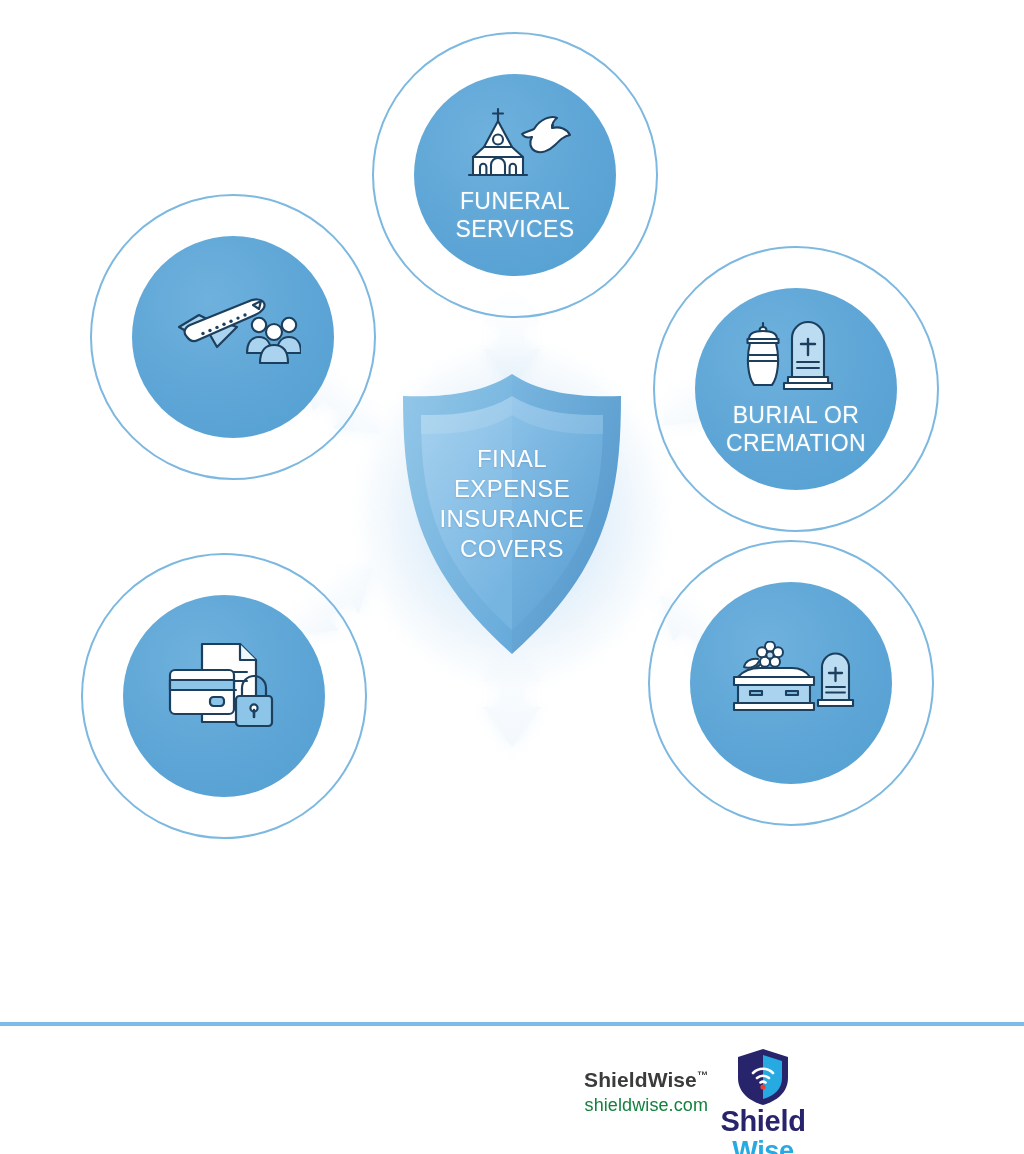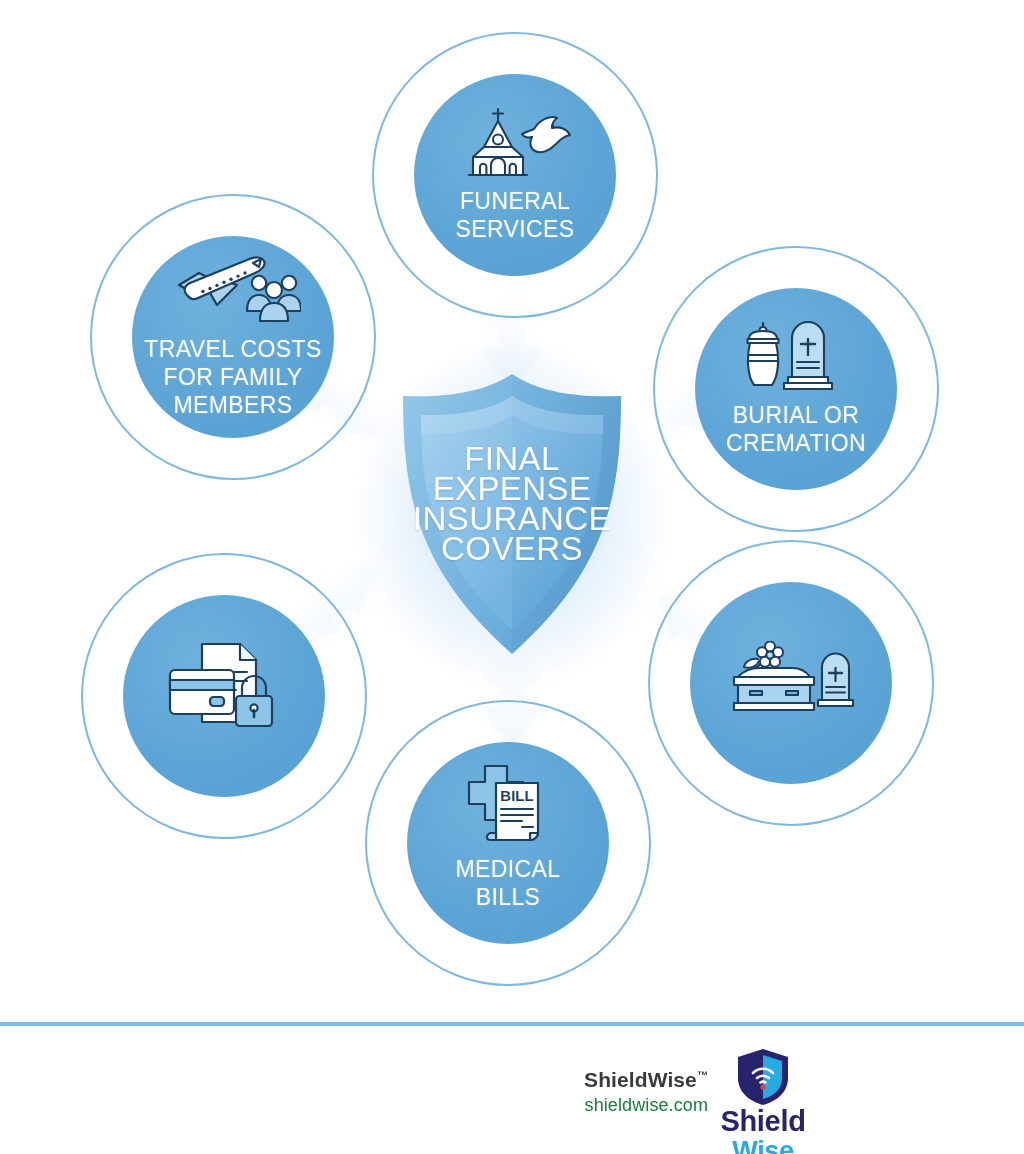--- a/index.html
+++ b/index.html
@@ -103,21 +103,21 @@
     background: radial-gradient(ellipse at 50% 50%, rgba(180,215,242,0.85) 0%, rgba(205,228,246,0.45) 45%, rgba(255,255,255,0) 72%);
     filter: blur(6px);
   }
   .shield-text {
     position: absolute;
     left: 0;
     top: 72px;
     width: 246px;
     text-align: center;
     color: #ffffff;
-    font-size: 33px;
+    font-size: 24px;
     line-height: 30px;
     letter-spacing: 0.4px;
     text-transform: uppercase;
     white-space: pre-line;
     text-shadow: 0 1px 2px rgba(70,130,180,0.35);
     z-index: 2;
   }
 
   
   .divider {
@@ -340,48 +340,20 @@
             <path d="M92 59 L127 59 L127 65 L92 65 Z" fill="#ffffff"></path>
             <path d="M109.5 27 L109.5 40 M103 32 L116 32" stroke-width="2.3"></path>
             <path d="M100 46 L119 46" stroke-width="1.8"></path>
             <path d="M100 51.5 L119 51.5" stroke-width="1.8"></path>
           </g>
         </svg>
       </div>
     </div>
   </div>
 
-  <div class="node" id="node-medical">
-    <div class="ring"></div>
-    <div class="disc">
-      <div class="icon">
-        <svg width="92" height="88" viewBox="0 0 92 88">
-
-          <g stroke="#1d3f5e" stroke-width="2.2" stroke-linejoin="round">
-            <path d="M23 5 L45 5 L45 21 L61 21 L61 43 L45 43 L45 59 L23 59 L23 43 L7 43 L7 21 L23 21 Z" fill="#8dc5e8"></path>
-          </g>
-
-          <g stroke="#1d3f5e" stroke-width="2.2" stroke-linejoin="round" stroke-linecap="round">
-            <path d="M34 22 L76 22 L76 72 C76 76 72 79 68 79 L34 79 Z" fill="#ffffff"></path>
-            <path d="M68 79 C72 79 76 76 76 72 L68 72 Z" fill="#dbeefa"></path>
-            <path d="M28 72 L34 72 L34 79 L28 79 C25 79 24 76 25.5 74 Z" fill="#a9d3ee"></path>
-          </g>
-          <text x="55" y="40" font-family="Liberation Sans, sans-serif" font-size="15" font-weight="bold" fill="#1d3f5e" text-anchor="middle">BILL</text>
-          <g stroke="#1d3f5e" stroke-width="2" stroke-linecap="round">
-            <path d="M39 48 L71 48"></path>
-            <path d="M39 54 L71 54"></path>
-            <path d="M39 60 L60 60"></path>
-            <path d="M60 66 L71 66"></path>
-          </g>
-        </svg>
-      </div>
-      <div class="label">MEDICAL
-BILLS</div>
-    </div>
-  </div>
 
   <div class="node" id="node-debts">
     <div class="ring"></div>
     <div class="disc">
       <div class="icon">
         <svg width="116" height="90" viewBox="0 0 116 90">
 
           <g stroke="#1d3f5e" stroke-width="2.2" stroke-linejoin="round" stroke-linecap="round">
             <path d="M36 4 L74 4 L90 20 L90 82 L36 82 Z" fill="#ffffff"></path>
             <path d="M74 4 L74 20 L90 20" fill="#eef7fc"></path>
@@ -441,23 +413,20 @@
             <path d="M82 58 C82 47 87 42 94 42 C101 42 106 47 106 58 Z" fill="#a9d3ee"></path>
 
             <circle cx="124" cy="30" r="7.2" fill="#ffffff"></circle>
             <path d="M112 58 C112 47 117 42 124 42 C131 42 136 47 136 58 Z" fill="#a9d3ee"></path>
 
             <circle cx="109" cy="37" r="8" fill="#ffffff"></circle>
             <path d="M95 68 C95 55 101 50 109 50 C117 50 123 55 123 68 Z" fill="#a9d3ee"></path>
           </g>
         </svg>
       </div>
-      <div class="label">TRAVEL COSTS
-FOR FAMILY
-MEMBERS</div>
     </div>
   </div>
 
   <div class="shield-wrap">
     <div class="shield-glow"></div>
     <svg width="246" height="286" viewBox="0 0 246 286" style="position:absolute;left:0;top:0;">
       <defs>
         <linearGradient id="shOuterL" x1="0" y1="0" x2="1" y2="1">
           <stop offset="0%" stop-color="#93c7e8"></stop>
           <stop offset="100%" stop-color="#66aada"></stop>

